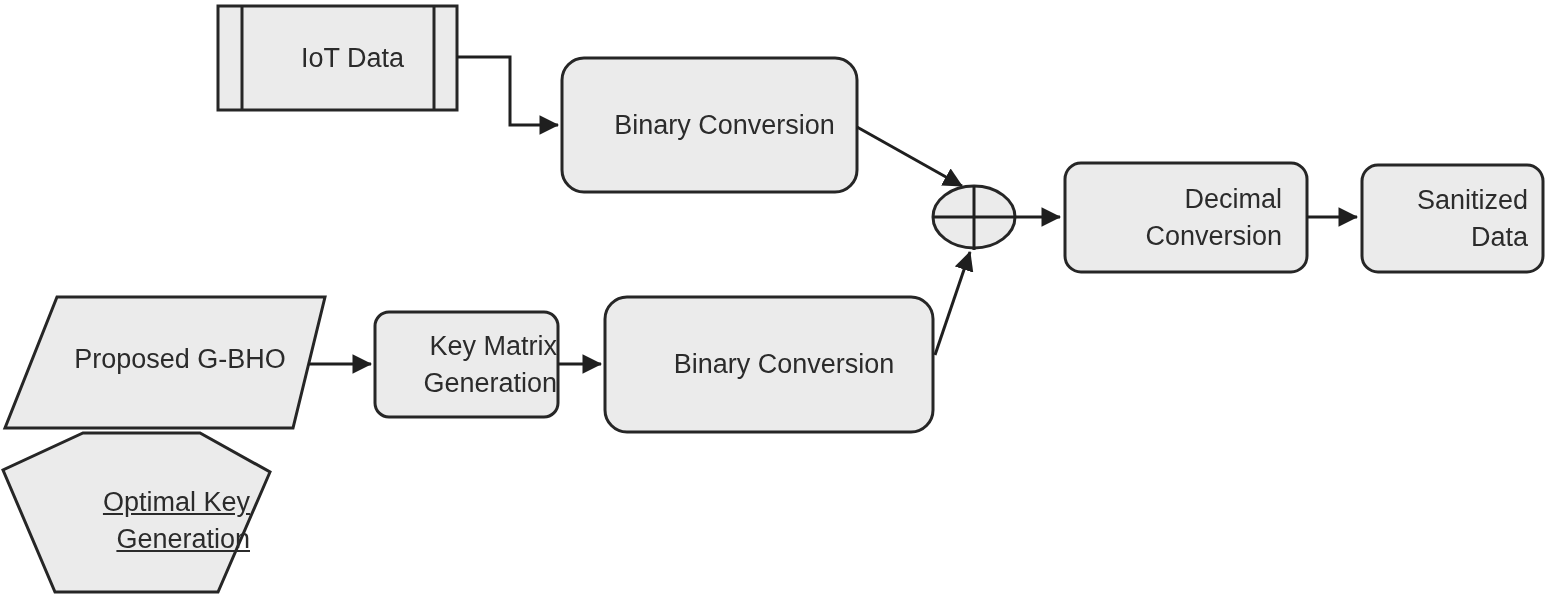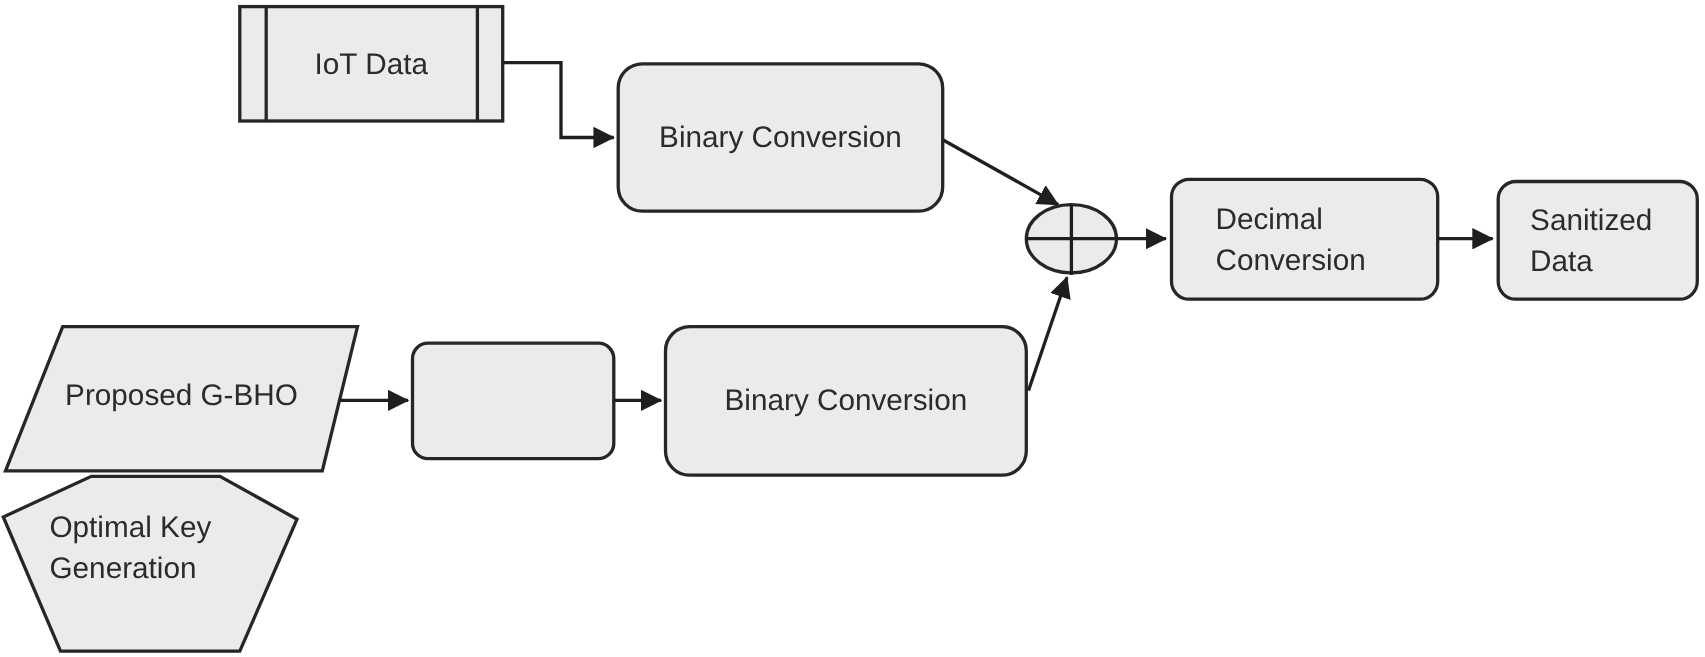--- a/index.html
+++ b/index.html
@@ -19,25 +19,26 @@
   }
   .canvas svg{position:absolute;left:0;top:0;}
   .shape{fill:var(--node-fill);stroke:var(--node-stroke);stroke-width:3;}
   .bar{stroke:var(--node-stroke);stroke-width:3;}
   .edge{stroke:var(--arrow);stroke-width:3;fill:none;}
   .xorline{stroke:var(--arrow);stroke-width:3;fill:none;}
   .arrowfill{fill:var(--arrow);}
   .label{
     position:absolute;
     display:flex;align-items:center;justify-content:center;
-    text-align:left;
+    text-align:right;
     color:var(--text);
     font-size:27px;line-height:37px;
     pointer-events:none;
     white-space:normal;
+    padding-left:15px;
   }
 </style>
 </head>
 <body>
 
 <div class="canvas">
 
   <svg width="1550" height="597" viewBox="0 0 1550 597">
     <defs>
       <marker id="arrowhead" viewBox="0 0 10 10" refX="9.5" refY="5" markerWidth="6.5" markerHeight="6.5" orient="auto-start-reverse">
@@ -84,22 +85,23 @@
 
     <rect x="1362" y="165" width="181" height="107" rx="16" ry="16" class="shape"></rect>
   </svg>
 
   <div class="label" style="left:218px;top:6px;width:239px;height:104px;">IoT Data</div>
 
   <div class="label" style="left:572px;top:58px;width:275px;height:134px;">Binary Conversion</div>
 
   <div class="label" style="left:15px;top:297px;width:300px;height:125px;">Proposed G-BHO</div>
 
-  <div class="label" style="left:45px;top:443px;width:190px;height:110px;">Optimal Key Generation</div>
+  <div class="label" style="left:45px;top:466px;width:190px;height:110px;text-decoration:underline;">Optimal Key Generation</div>
 
+  <div class="label" style="left:391px;top:312px;width:151px;height:105px;">Key Matrix Generation</div>
 
   <div class="label" style="left:615px;top:297px;width:308px;height:135px;">Binary Conversion</div>
 
   <div class="label" style="left:1391px;top:165px;width:122px;height:107px;">Sanitized Data</div>
 
   <div class="label" style="left:1105px;top:163px;width:162px;height:109px;">Decimal Conversion</div>
 
 </div>
 
 </body></html>

